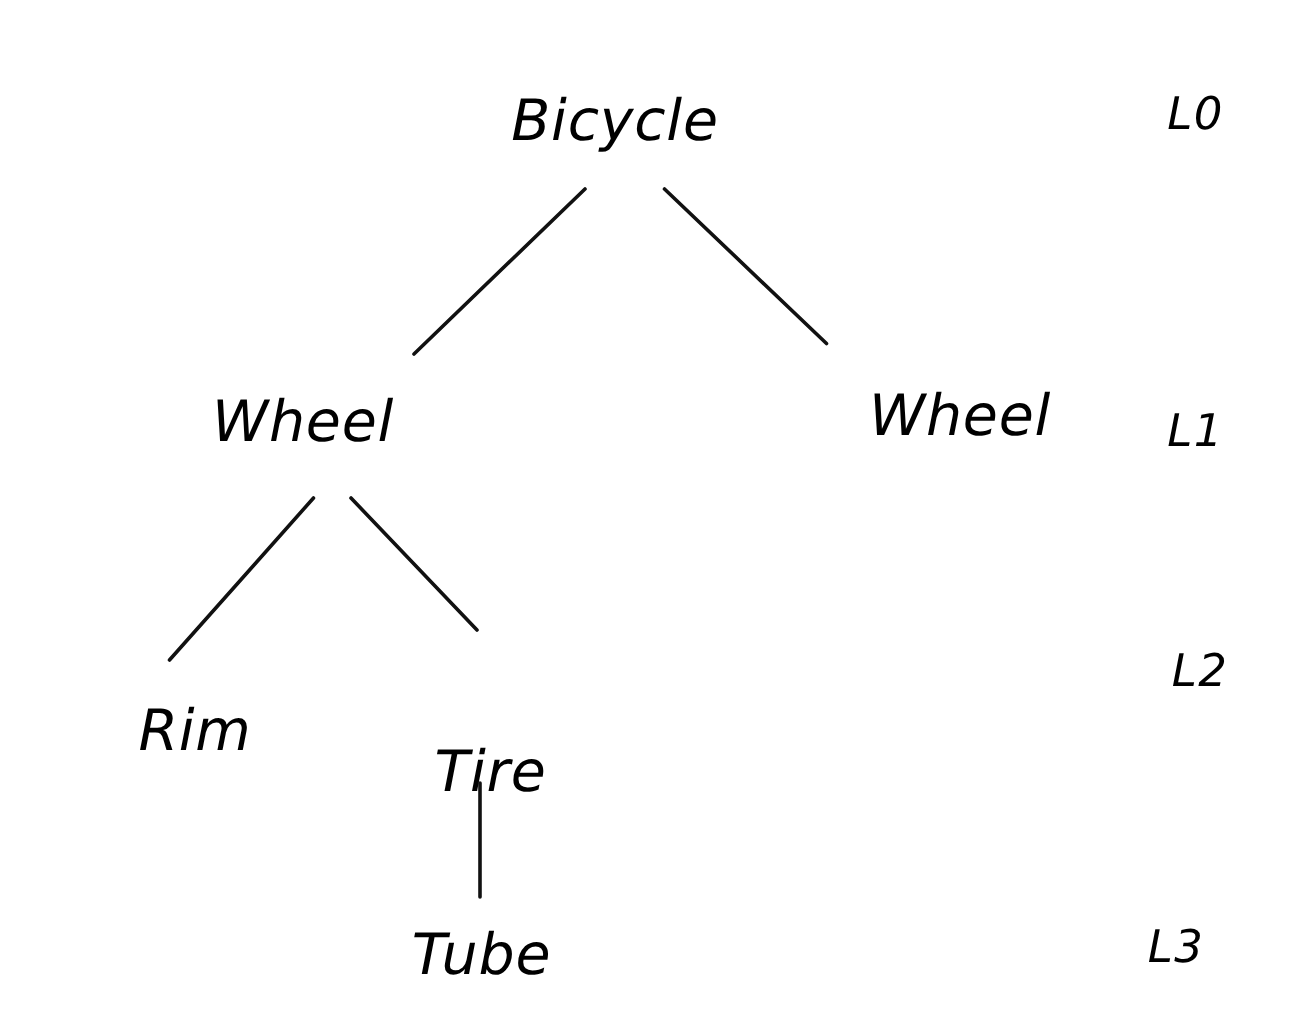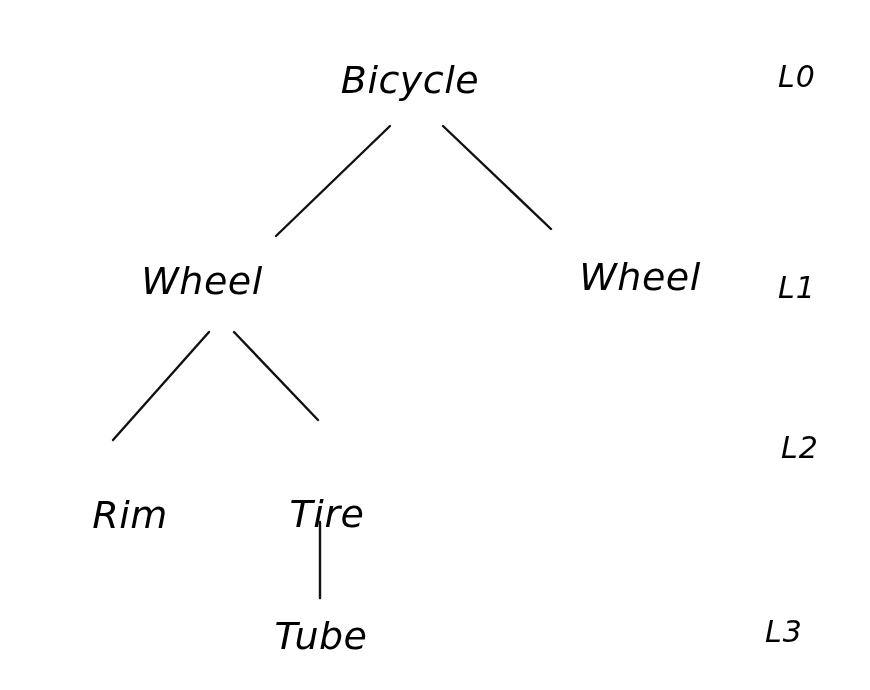--- a/index.html
+++ b/index.html
@@ -68,21 +68,21 @@
     <line class="edge-line" x1="390" y1="126" x2="276" y2="236"></line>
     <line class="edge-line" x1="443" y1="126" x2="551" y2="229"></line>
     <line class="edge-line" x1="209" y1="332" x2="113" y2="440"></line>
     <line class="edge-line" x1="234" y1="332" x2="318" y2="420"></line>
     <line class="edge-line" x1="320" y1="522" x2="320" y2="598"></line>
   </svg>
 
   <div class="node-label" style="left:410px; top:80px;">Bicycle</div>
   <div class="node-label" style="left:202px; top:281px;">Wheel</div>
   <div class="node-label" style="left:640px; top:277px;">Wheel</div>
-  <div class="node-label" style="left:130px; top:487px;margin-top:28px;">Rim</div>
+  <div class="node-label" style="left:130px; top:487px;">Rim</div>
   <div class="node-label" style="left:327px; top:514px;">Tire</div>
   <div class="node-label" style="left:321px; top:636px;">Tube</div>
 
   <div class="level-label" style="left:797px; top:77px;">L0</div>
   <div class="level-label" style="left:797px; top:288px;">L1</div>
   <div class="level-label" style="left:800px; top:448px;">L2</div>
   <div class="level-label" style="left:784px; top:632px;">L3</div>
 
 </div>
 

